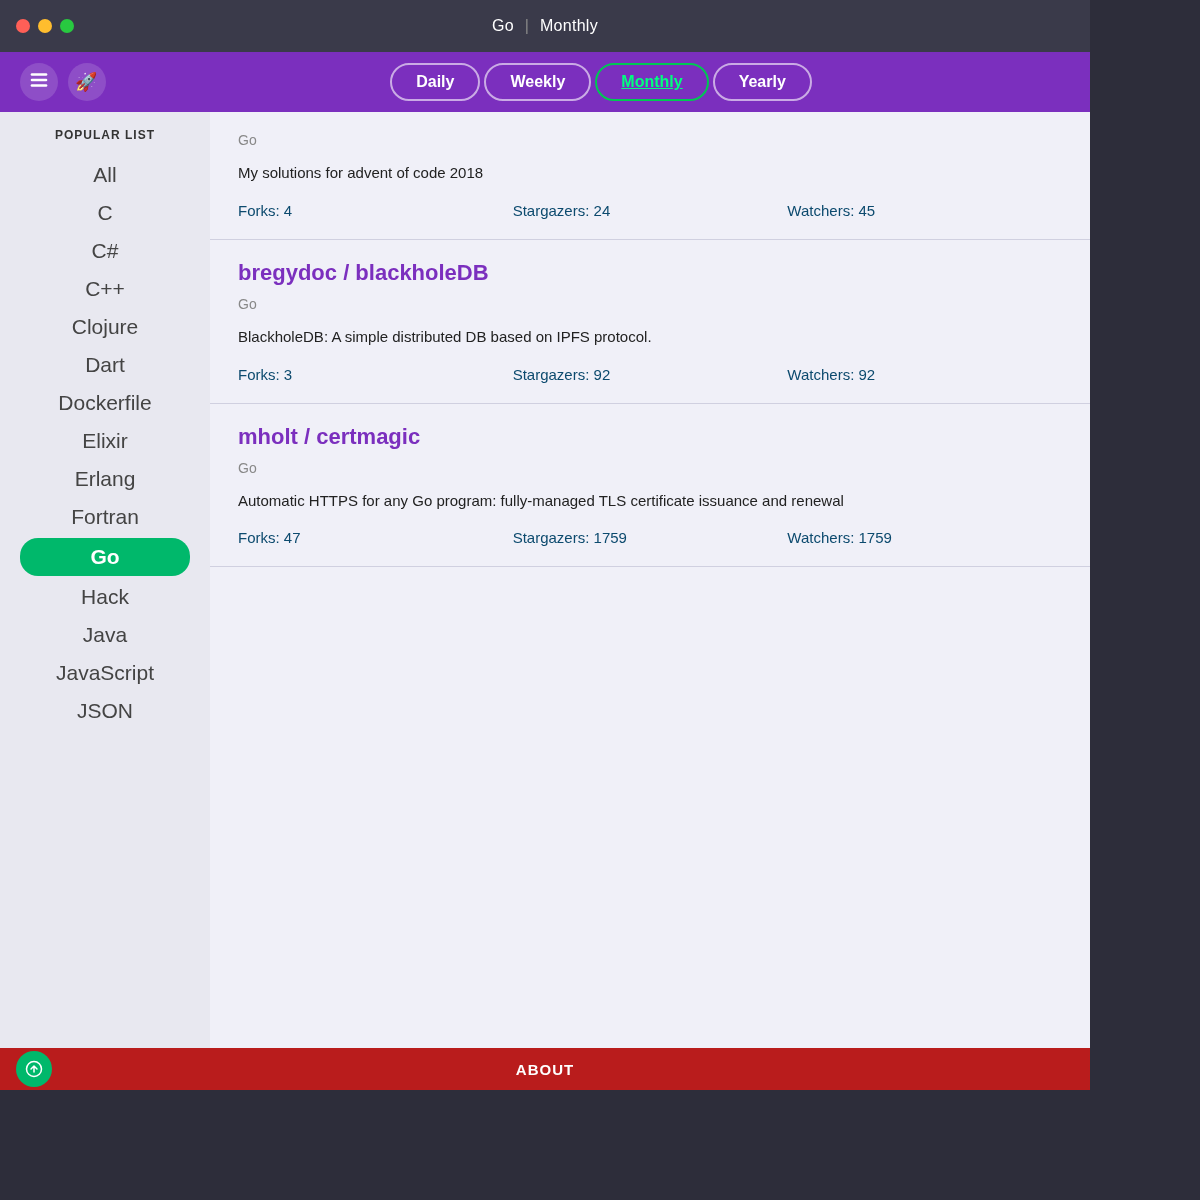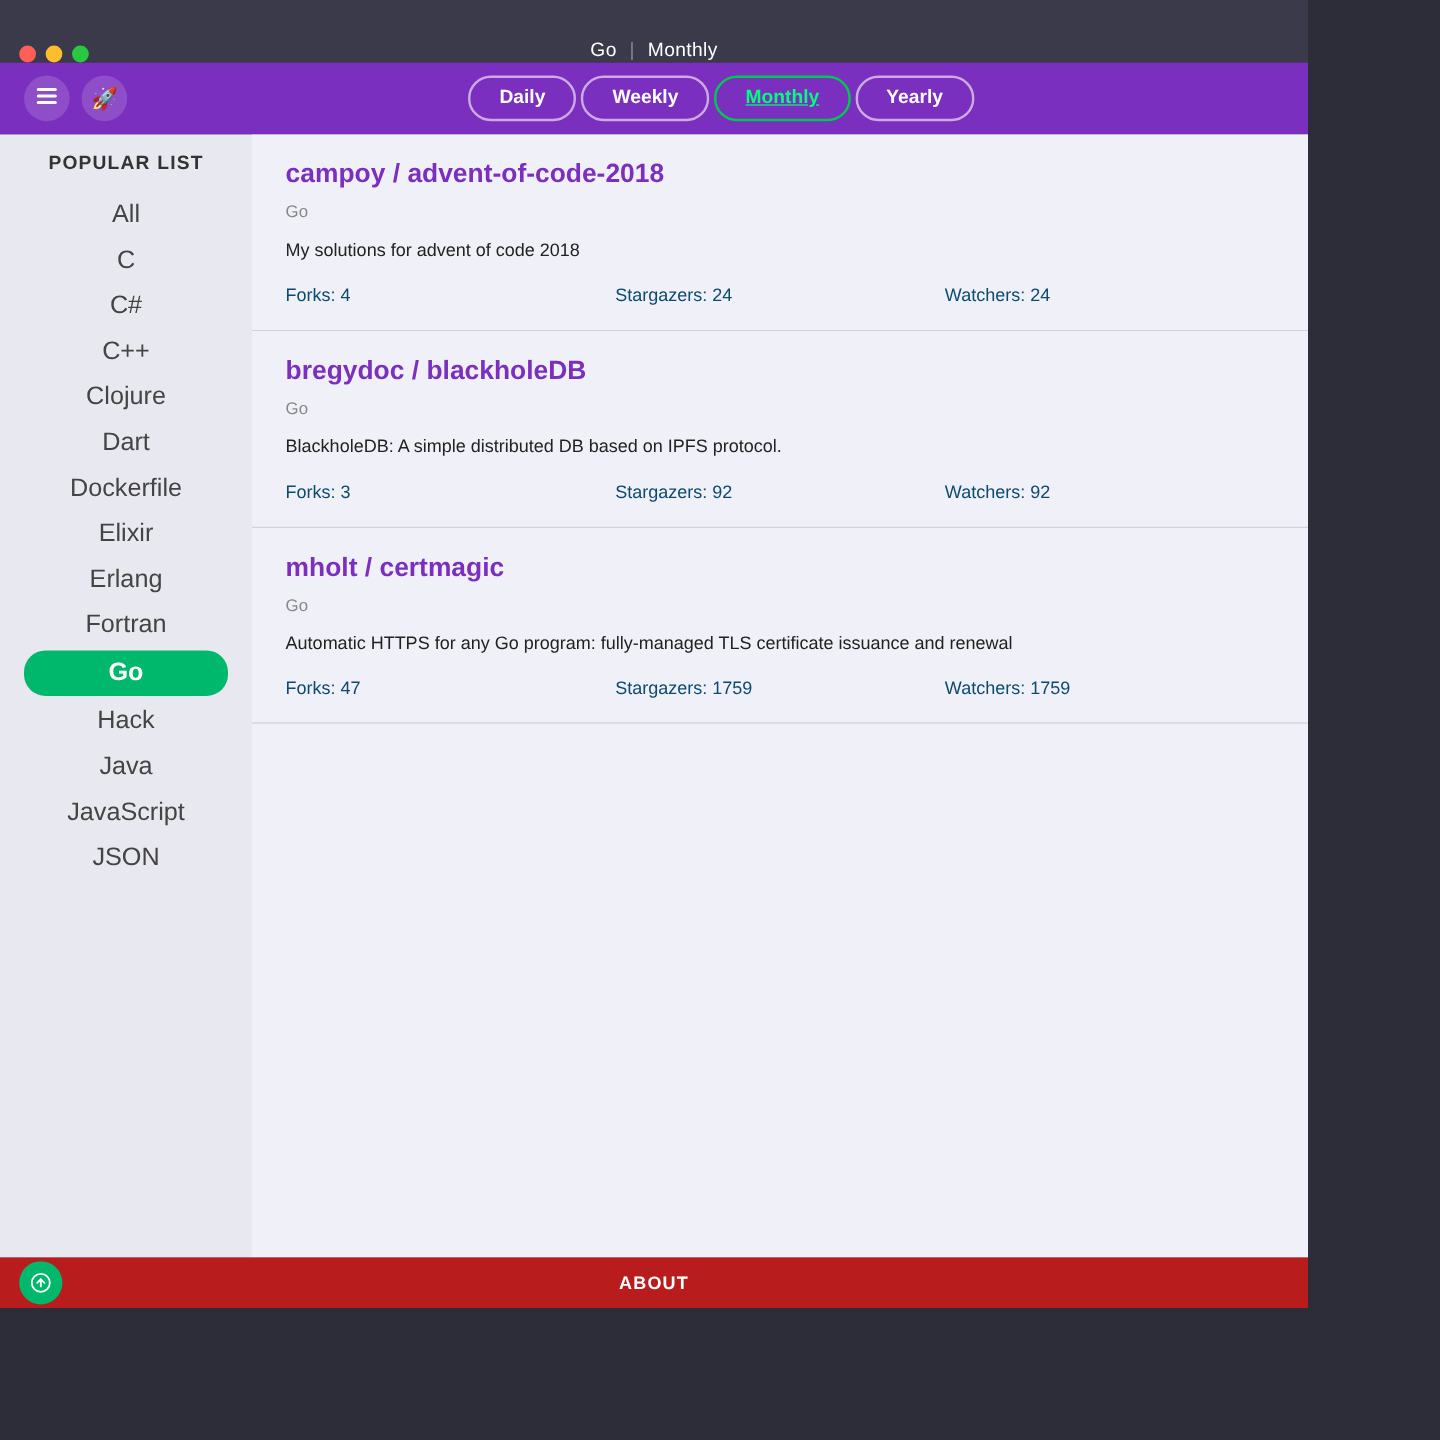--- a/index.html
+++ b/index.html
@@ -9,21 +9,21 @@
       width: 1090px;
       height: 1090px;
       overflow: hidden;
     }
 
     
     .titlebar {
       background: #3a3a4a;
       height: 52px;
       display: flex;
-      align-items: flex-end;
+      align-items: center;
       justify-content: center;
       position: relative;
       padding: 0 16px;
     }
     .traffic-lights {
       position: absolute;
       left: 16px;
       display: flex;
       gap: 8px;
     }
@@ -101,21 +101,21 @@
     }
 
     
     .sidebar {
       width: 210px;
       background: #e8e8f0;
       padding: 16px 0;
       overflow-y: auto;
     }
     .sidebar-title {
-      font-size: 16px;
+      font-size: 12px;
       font-weight: 800;
       color: #333;
       text-align: center;
       letter-spacing: 1px;
       margin-bottom: 14px;
       padding: 0 12px;
     }
     .sidebar-item {
       display: block;
       text-align: center;
@@ -261,27 +261,26 @@
     <a class="sidebar-item active">Go</a>
     <a class="sidebar-item">Hack</a>
     <a class="sidebar-item">Java</a>
     <a class="sidebar-item">JavaScript</a>
     <a class="sidebar-item">JSON</a>
   </div>
 
   <div class="content-area">
 
     <div class="repo-card">
-      <div class="repo-name">campoy / advent-of-code-2018</div>
       <div class="repo-lang">Go</div>
       <div class="repo-description">My solutions for advent of code 2018</div>
       <div class="repo-stats">
         <span class="repo-stat">Forks: 4</span>
         <span class="repo-stat">Stargazers: 24</span>
-        <span class="repo-stat">Watchers: 24</span>
+        <span class="repo-stat">Watchers: 45</span>
       </div>
     </div>
 
     <div class="repo-card">
       <div class="repo-name">bregydoc / blackholeDB</div>
       <div class="repo-lang">Go</div>
       <div class="repo-description">BlackholeDB: A simple distributed DB based on IPFS protocol.</div>
       <div class="repo-stats">
         <span class="repo-stat">Forks: 3</span>
         <span class="repo-stat">Stargazers: 92</span>

